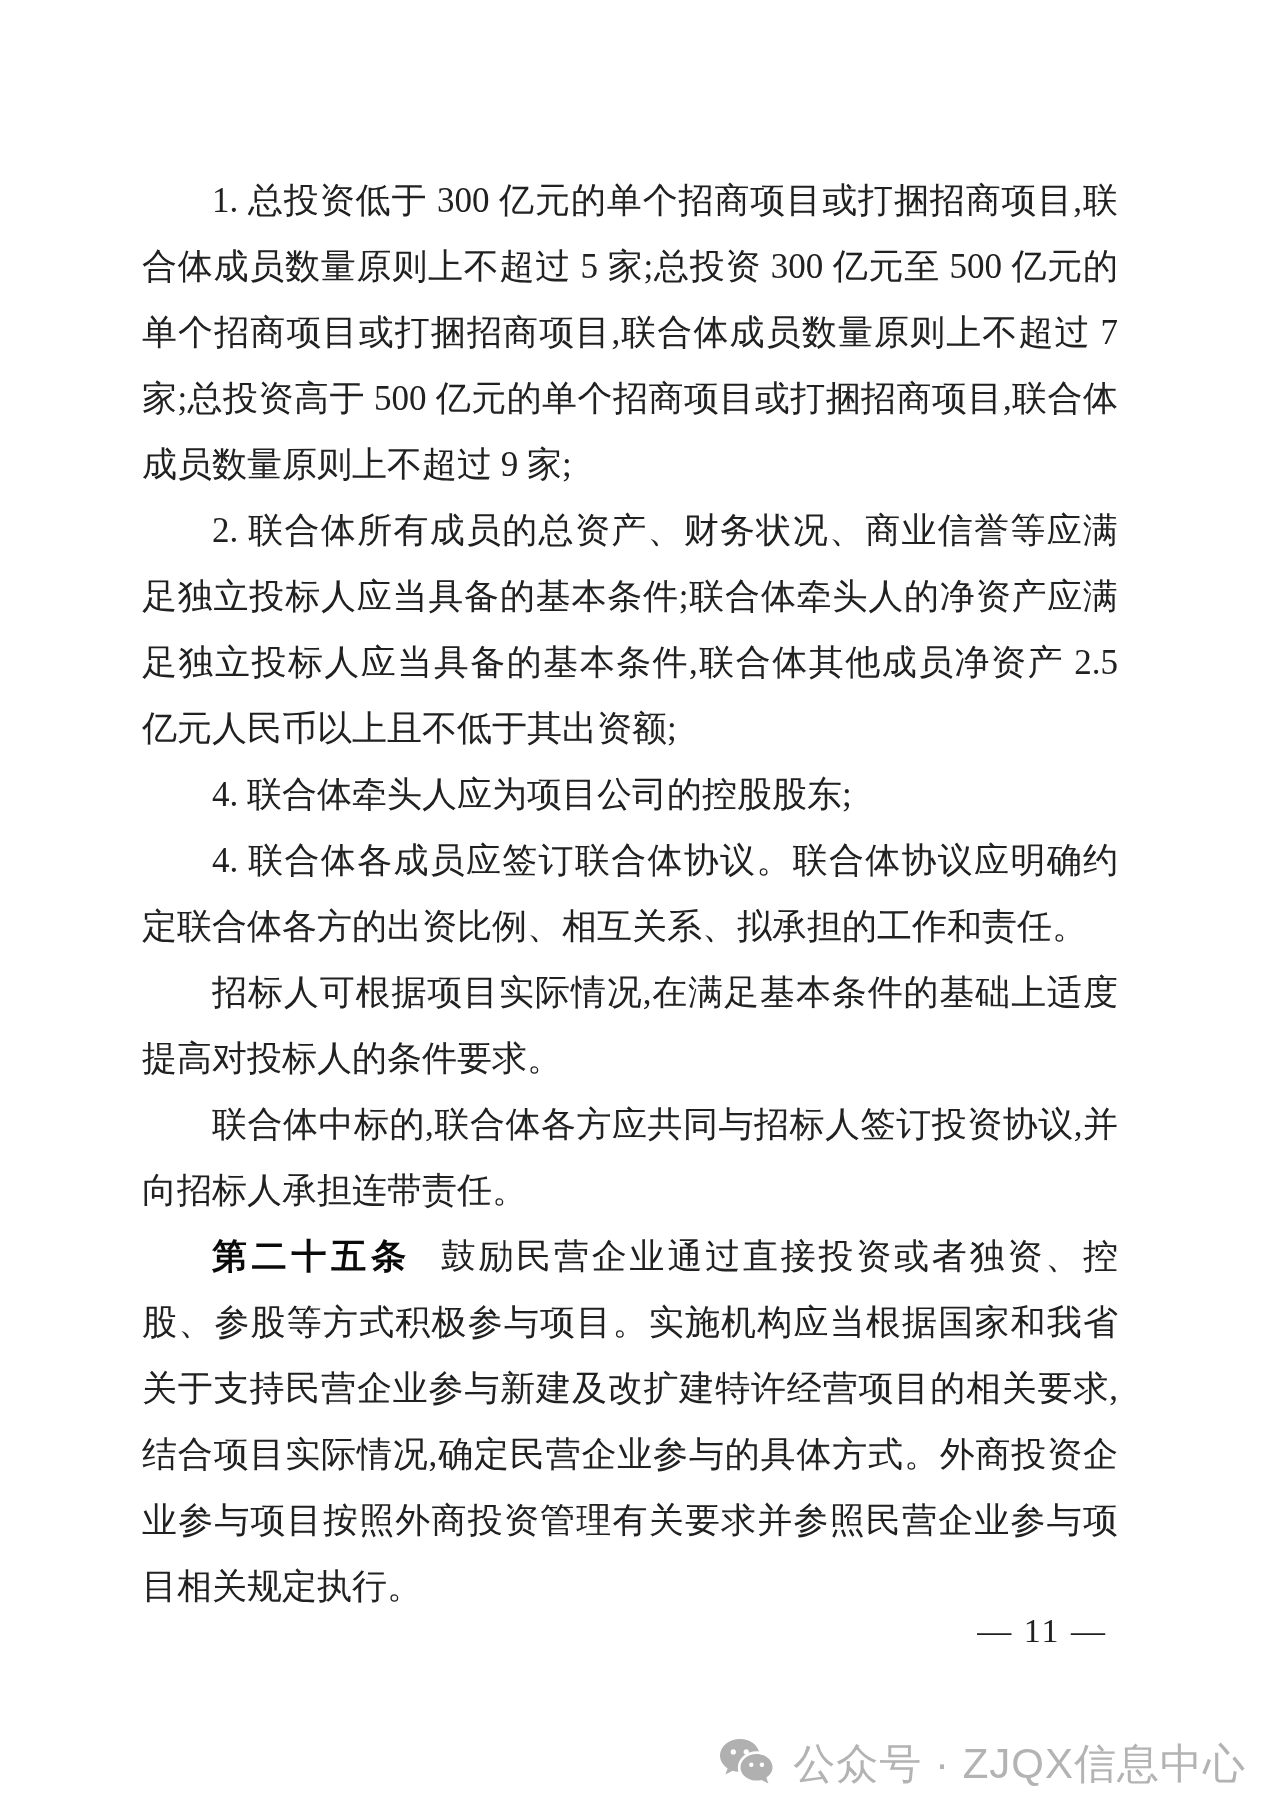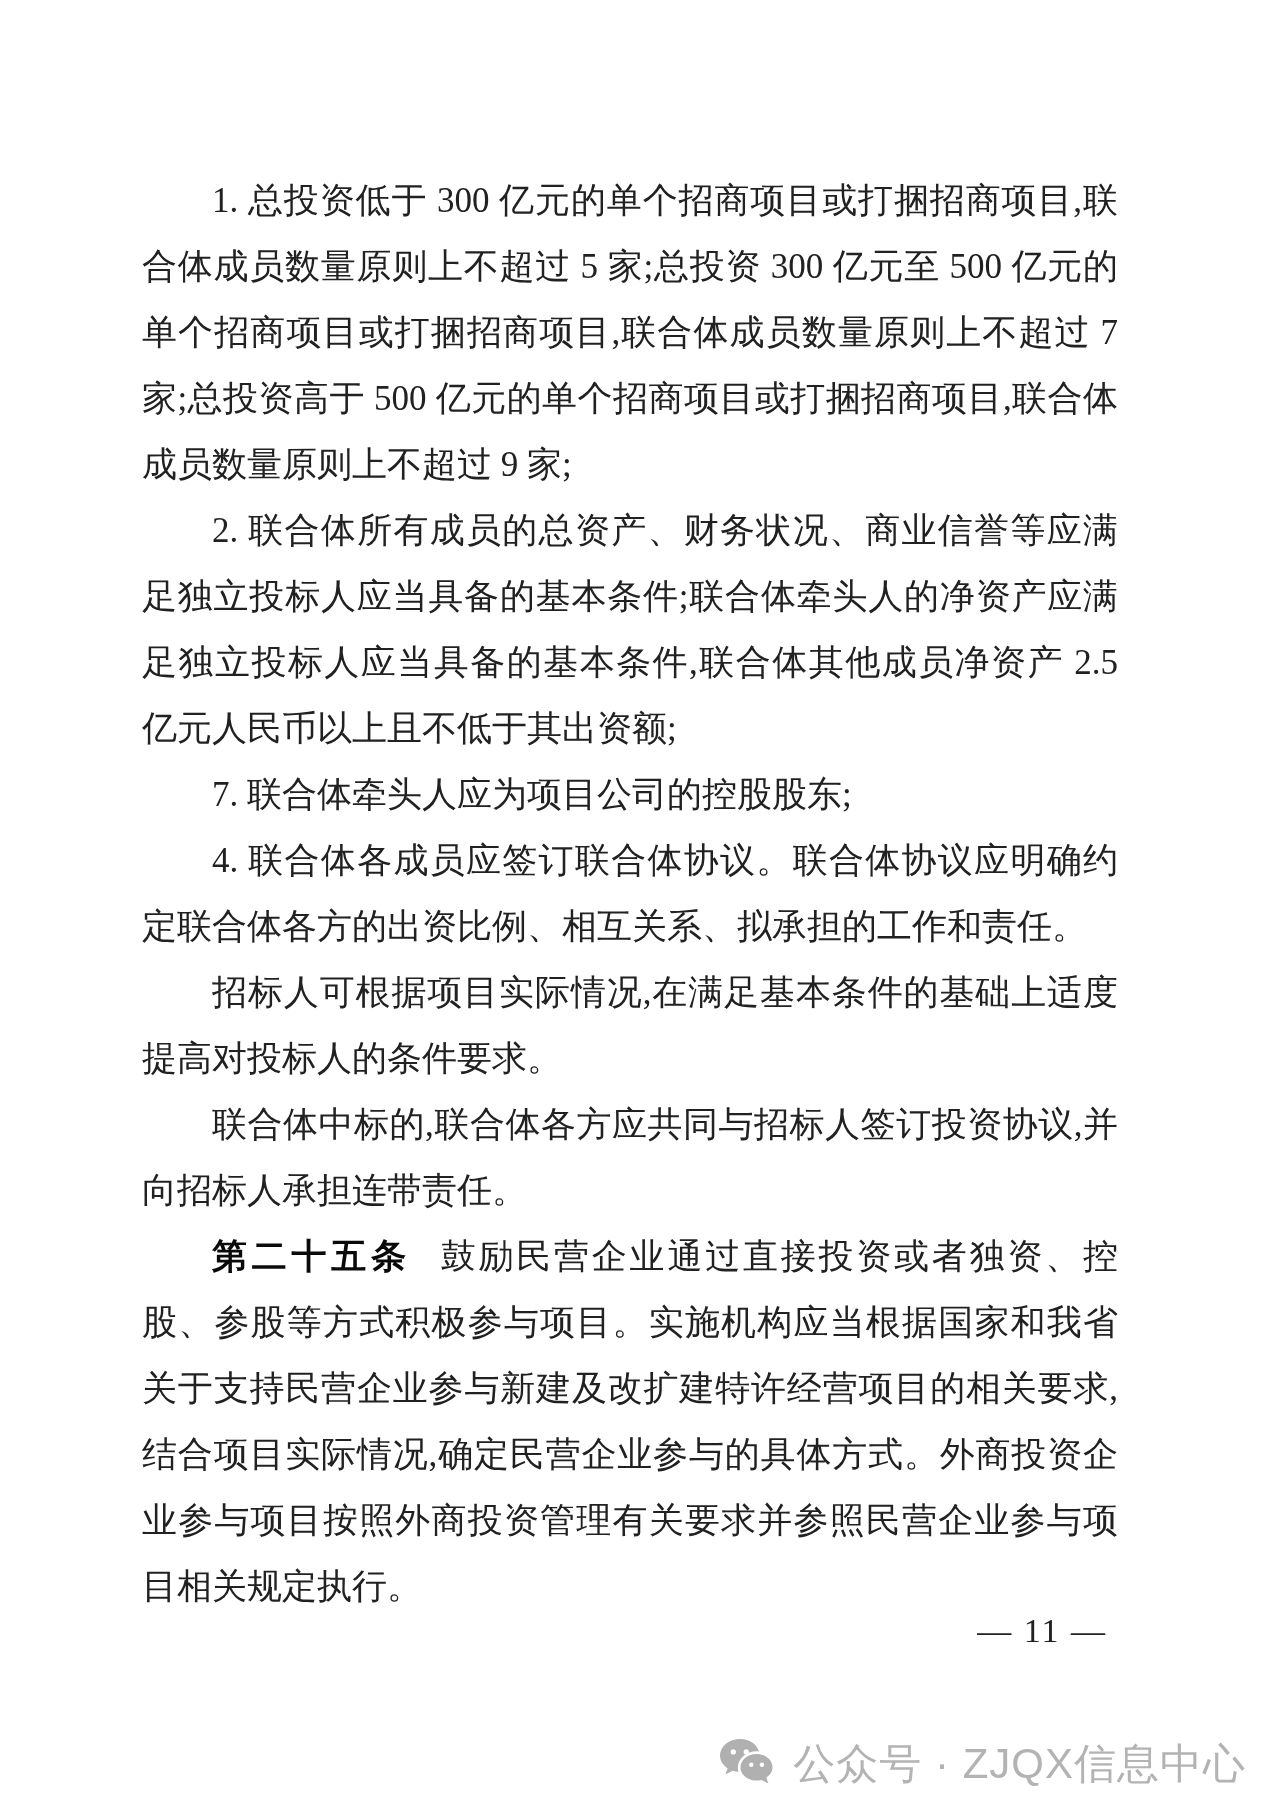--- a/index.html
+++ b/index.html
@@ -56,21 +56,21 @@
   .wechat-icon svg { display: block; width: 100%; height: 100%; }
 </style>
 </head>
 <body>
 
 <div class="page">
 
   <main class="text-block">
     <p class="para">1. 总投资低于 300 亿元的单个招商项目或打捆招商项目,联合体成员数量原则上不超过 5 家;总投资 300 亿元至 500 亿元的单个招商项目或打捆招商项目,联合体成员数量原则上不超过 7 家;总投资高于 500 亿元的单个招商项目或打捆招商项目,联合体成员数量原则上不超过 9 家;</p>
     <p class="para">2. 联合体所有成员的总资产、财务状况、商业信誉等应满足独立投标人应当具备的基本条件;联合体牵头人的净资产应满足独立投标人应当具备的基本条件,联合体其他成员净资产 2.5 亿元人民币以上且不低于其出资额;</p>
-    <p class="para">7. 联合体牵头人应为项目公司的控股股东;</p>
+    <p class="para">4. 联合体牵头人应为项目公司的控股股东;</p>
     <p class="para">4. 联合体各成员应签订联合体协议。联合体协议应明确约定联合体各方的出资比例、相互关系、拟承担的工作和责任。</p>
     <p class="para">招标人可根据项目实际情况,在满足基本条件的基础上适度提高对投标人的条件要求。</p>
     <p class="para">联合体中标的,联合体各方应共同与招标人签订投资协议,并向招标人承担连带责任。</p>
     <p class="para"><span class="article-no">第二十五条</span><span>鼓励民营企业通过直接投资或者独资、控股、参股等方式积极参与项目。实施机构应当根据国家和我省关于支持民营企业参与新建及改扩建特许经营项目的相关要求,结合项目实际情况,确定民营企业参与的具体方式。外商投资企业参与项目按照外商投资管理有关要求并参照民营企业参与项目相关规定执行。</span></p>
   </main>
 
   <div class="page-number">— 11 —</div>
 
   <footer class="footer">
     <span class="wechat-icon">

